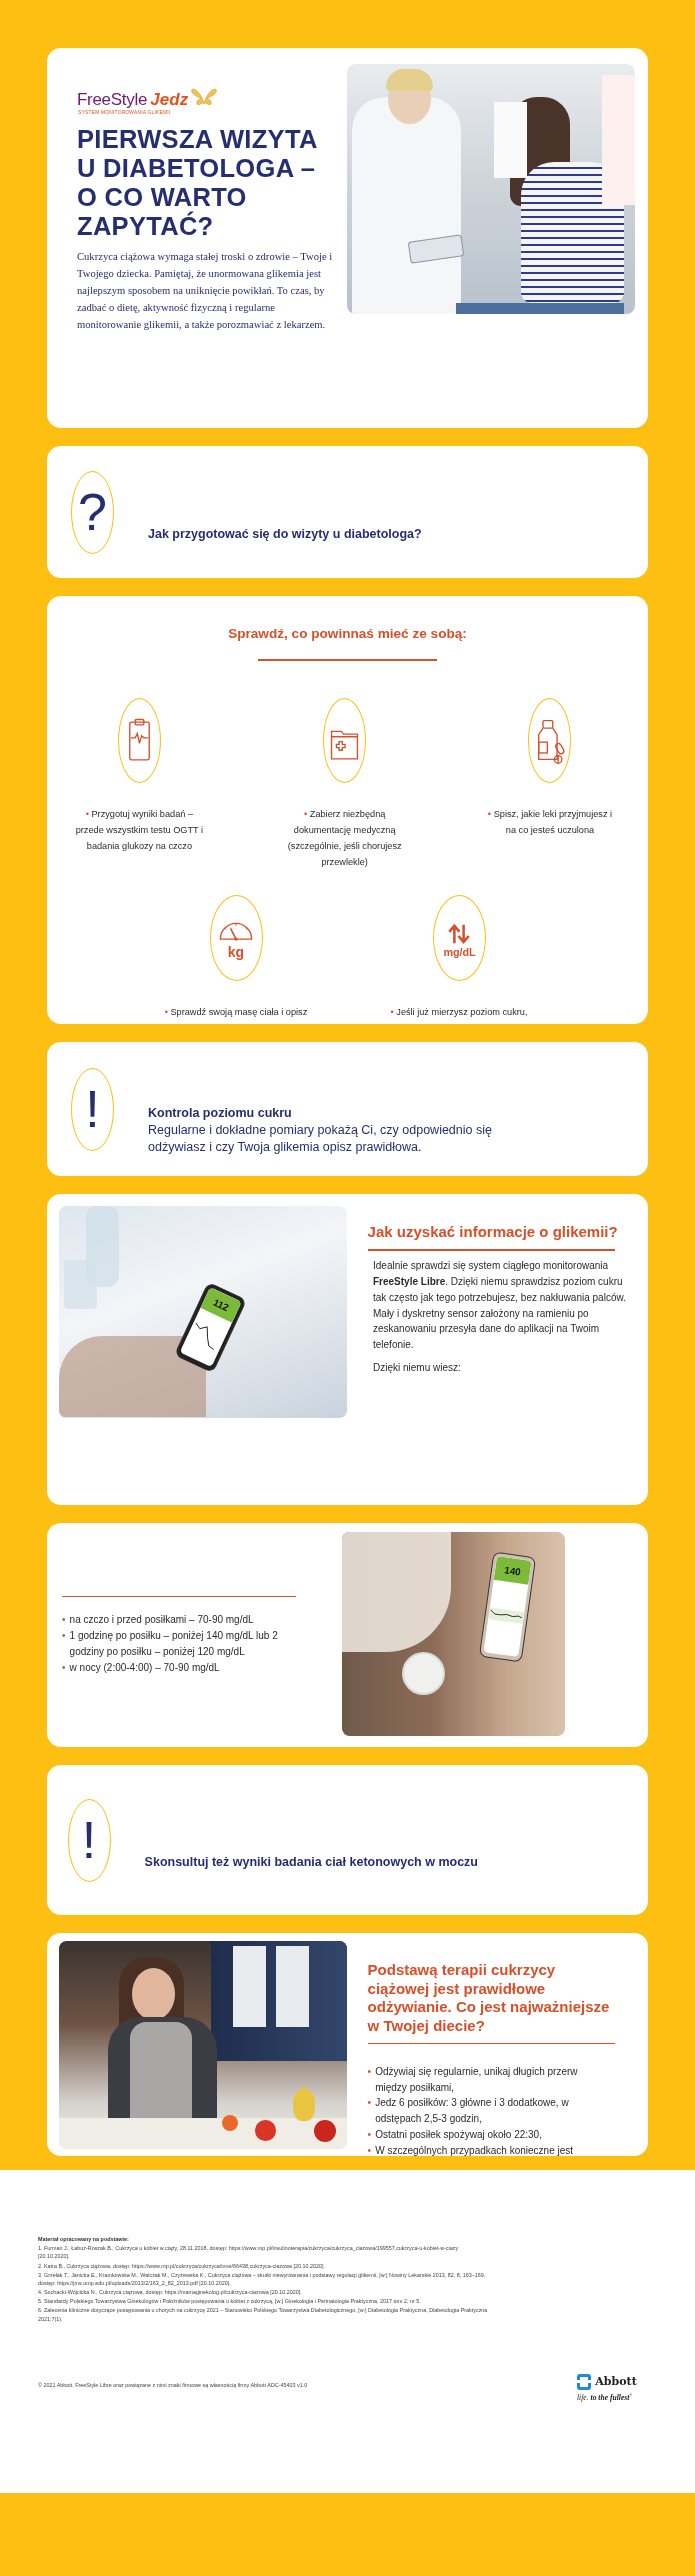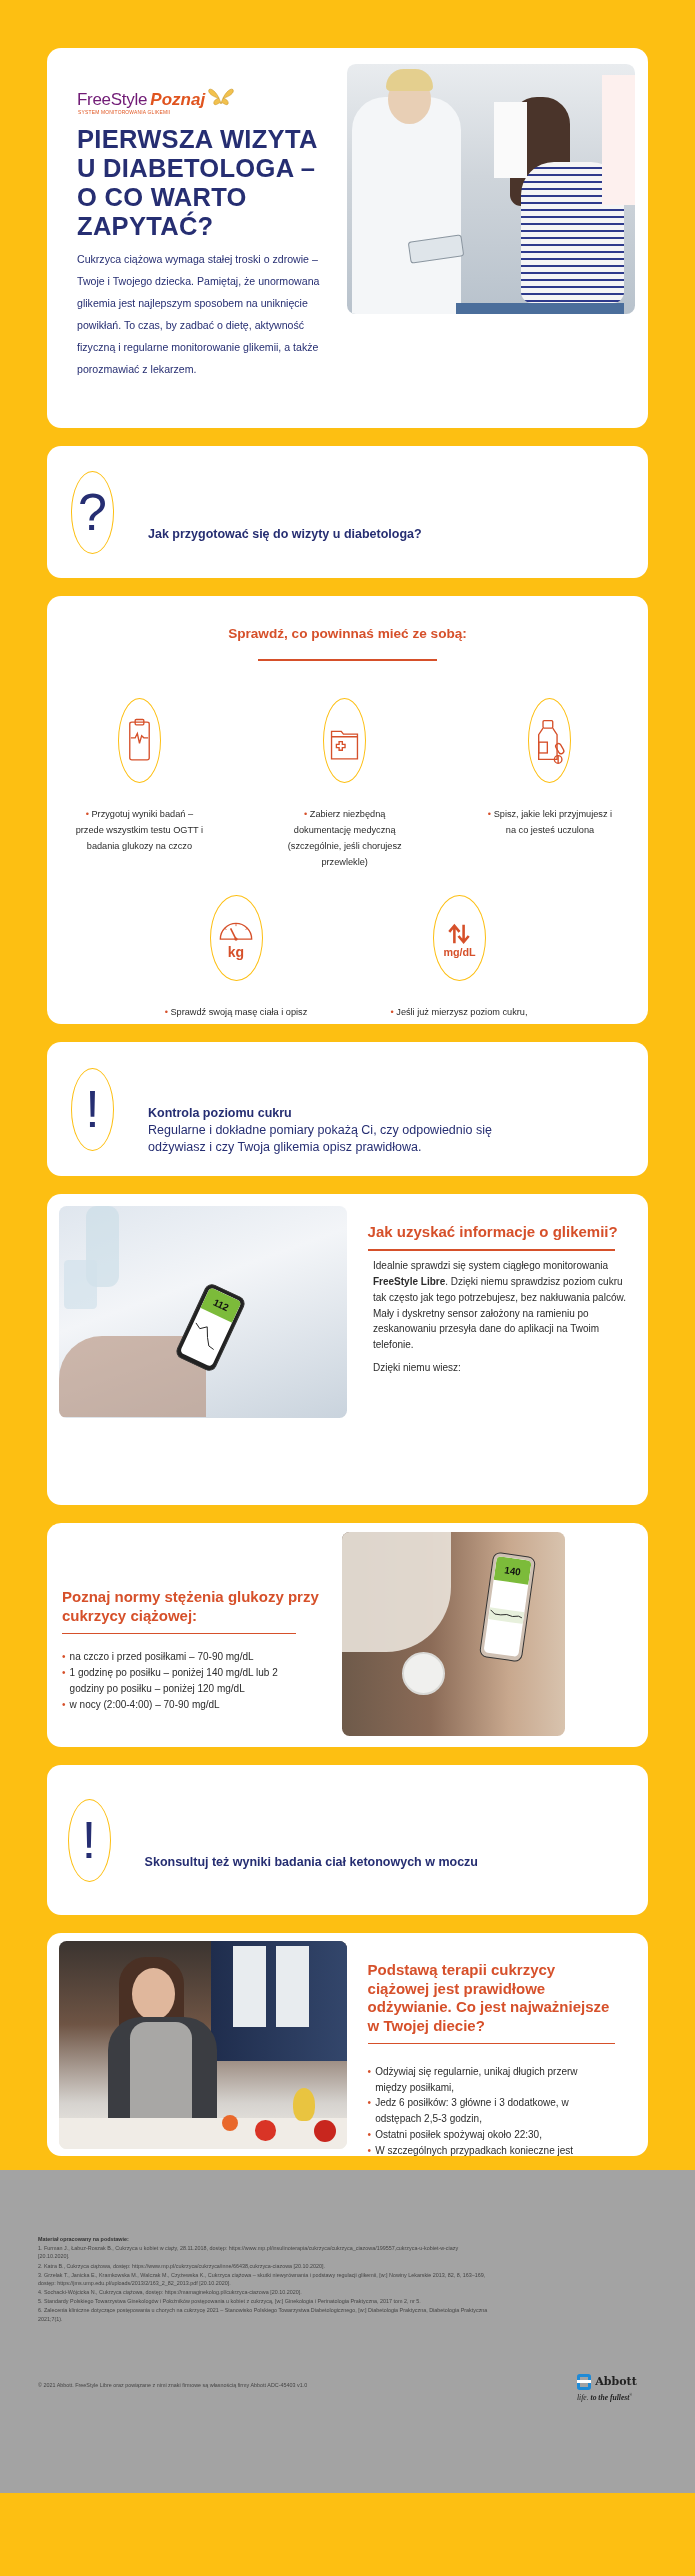--- a/index.html
+++ b/index.html
@@ -25,21 +25,21 @@
   .hero-left { width: 304px; padding: 36px 0 0 30px; }
   .logo { display: flex; align-items: flex-end; gap: 3.3px; height: 26px; }
   .logo-free { font-size: 17px; color: #701a75; letter-spacing: -0.3px; }
   .logo-libre { font-size: 17px; color: #e0541f; font-style: italic; font-weight: bold; }
   .logo-sub { font-size: 4.9px; color: #e0541f; letter-spacing: 0.2px; margin-top: 0; margin-left: 1.1px; }
   .butterfly { width: 26px; height: 22px; margin-bottom: 3.3px; }
   .hero-title {
     margin-top: 9.8px; font-size: 25.5px; font-weight: bold; line-height: 29px;
     color: #262e72; letter-spacing: 0.3px;
   }
-  .hero-text { margin-top: 7.6px; font-size: 10.6px; line-height: 22px; color: #262e72; padding-right: 11px; }
+  .hero-text { margin-top: 7.6px; font-size: 10.6px; line-height: 17px; color: #262e72; padding-right: 11px; font-family: Liberation Serif, serif; }
   .hero-photo {
     position: absolute; left: 300px; top: 15.8px; width: 288px; height: 250px;
     border-radius: 8.7px; overflow: hidden;
     background: linear-gradient(180deg,#e9ecef 0%,#cfd5db 45%,#b8c2cc 100%);
   }
 
   
   .info-card { display: flex; align-items: center; padding: 0 0 0 24px; }
   .circle {
     width: 43px; height: 83px; flex: none;
@@ -80,42 +80,42 @@
   .phone-top { height: 32%; background: #7cbb3a; display:flex; align-items:center; justify-content:center; color:#111; font-weight:bold; font-size:9.8px; }
   .sec-title { font-size: 15px; font-weight: bold; color: #d6502a; line-height: 18.5px; }
   .sec-rule { height: 1.6px; background: #d6502a; }
   .sec-body { font-size: 10px; line-height: 15.8px; color: #2b2b2b; }
   .sec-body b { color: #2b2b2b; }
   ul.dots { list-style: none; }
   ul.dots li { position: relative; padding-left: 7.6px; }
   ul.dots li::before { content: "•"; position: absolute; left: 0; color: #d6502a; }
 
   
-  .footer { background: #a3a3a3; width: 695px; height: 323px; padding: 66px 0 0 38px; position: relative; }
+  .footer { background: #ffffff; width: 695px; height: 323px; padding: 66px 0 0 38px; position: relative; }
   .ref-head { font-size: 5.4px; font-weight: bold; color: #333; margin-bottom: 2.7px; }
   .ref { font-size: 5.4px; color: #444; line-height: 8.1px; margin-bottom: 1.1px; width: 451px; }
   .copyright { position: absolute; left: 38px; top: 212px; font-size: 5.4px; color: #444; }
   .abbott { position: absolute; left: 577px; top: 204px; }
   .abbott-row { display:flex; align-items:center; gap:4.3px; }
   .abbott-mark { width: 14px; height: 16.3px; border: 3.3px solid #1f8ad6; border-radius: 2.7px; position: relative; }
   .abbott-mark::after { content:""; position:absolute; left:-3.3px; right:-3.3px; top:3.3px; height:3.3px; background:#fff; }
   .abbott-name { font-family: "DejaVu Serif", serif; font-weight: bold; font-size: 11px; color: #222; }
   .abbott-tag { font-family: "Liberation Serif", serif; font-style: italic; font-size: 7.6px; color: #222; margin-top: 3.3px; }
 </style>
 </head>
 <body>
 
 <div class="page">
 
   <section class="card hero">
     <div class="hero-left">
       <div>
         <div class="logo">
           <span class="logo-free">FreeStyle</span>
-          <span class="logo-libre">Poznaj</span>
+          <span class="logo-libre">Jedz</span>
           <svg class="butterfly" viewBox="0 0 48 40">
             <path d="M24 34 C20 18 8 4 2 8 C-2 14 10 22 20 24 C10 26 8 36 14 36 C18 36 22 30 24 34 Z" fill="#f2c14e" stroke="#c8911a" stroke-width="1"></path>
             <path d="M24 34 C28 18 40 4 46 8 C50 14 38 22 28 24 C38 26 40 36 34 36 C30 36 26 30 24 34 Z" fill="#f2c14e" stroke="#c8911a" stroke-width="1"></path>
           </svg>
         </div>
         <div class="logo-sub">SYSTEM MONITOROWANIA GLIKEMII</div>
       </div>
       <h1 class="hero-title">
         <div>PIERWSZA WIZYTA</div>
         <div>U DIABETOLOGA –</div>
@@ -242,21 +242,20 @@
       <div class="sec-rule" style="margin:7.6px 0 7.6px 0;width:247px;"></div>
       <p class="sec-body" style="padding-left:5.4px;">
         <span>Idealnie sprawdzi się system ciągłego monitorowania </span><b>FreeStyle Libre</b><span>. Dzięki niemu sprawdzisz poziom cukru tak często jak tego potrzebujesz, bez nakłuwania palców. Mały i dyskretny sensor założony na ramieniu po zeskanowaniu przesyła dane do aplikacji na Twoim telefonie.</span>
       </p>
       <p class="sec-body" style="padding-left:5.4px;margin-top:6.5px;">Dzięki niemu wiesz:</p>
     </div>
   </section>
 
   <section class="card split" style="height:224px;">
     <div style="width:282px;padding:65px 0 0 15px;">
-      <h2 class="sec-title">Poznaj normy stężenia glukozy przy cukrzycy ciążowej:</h2>
       <div class="sec-rule" style="margin:7.6px 0 15px 0;width:234px;"></div>
       <ul class="dots sec-body" style="width:228px;">
         <li>na czczo i przed posiłkami – 70-90 mg/dL</li>
         <li>1 godzinę po posiłku – poniżej 140 mg/dL lub 2 godziny po posiłku – poniżej 120 mg/dL</li>
         <li>w nocy (2:00-4:00) – 70-90 mg/dL</li>
       </ul>
     </div>
     <div class="photo" style="position:absolute;left:295px;top:9.2px;width:222px;height:204px;width:223px;background:linear-gradient(90deg,#6e5a4a 0%,#8b6b57 40%,#c8a88e 75%,#d8c3ae 100%);">
       <div style="position:absolute;left:0;top:0;width:109px;height:120px;background:#eae3da;border-radius:0 0 65px 0;opacity:0.9;"></div>
       <div style="position:absolute;left:60px;top:120px;width:43px;height:43px;border-radius:50%;background:#f0f0ee;border:2.2px solid #d9d9d6;"></div>

